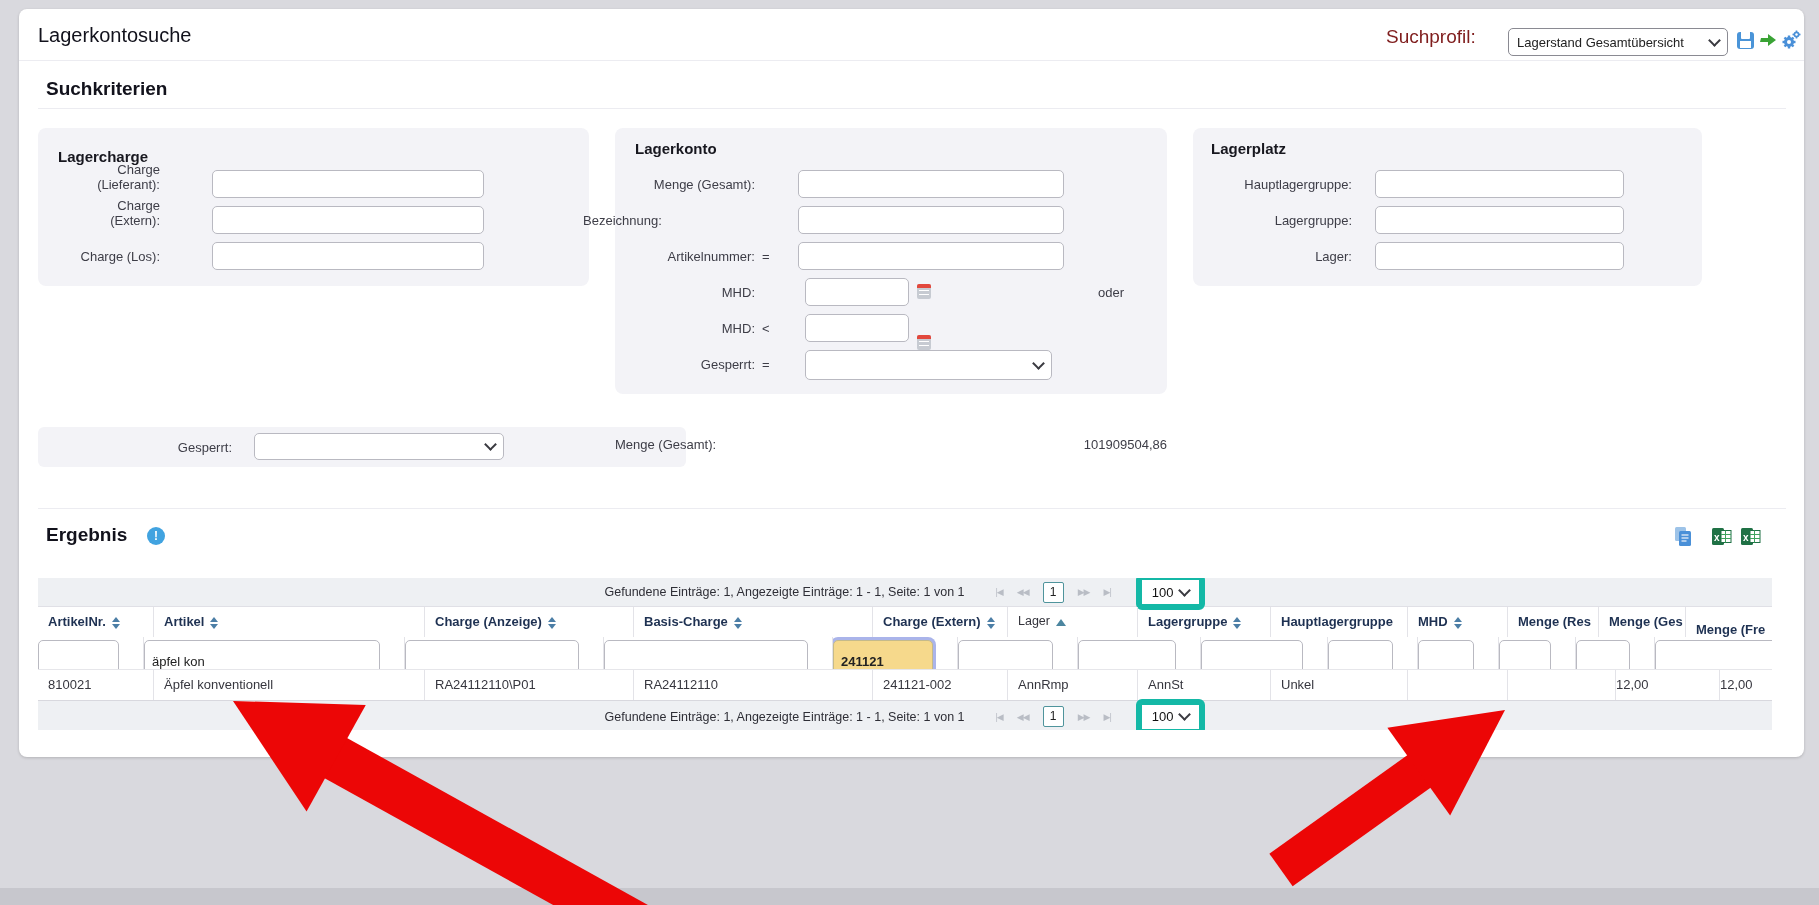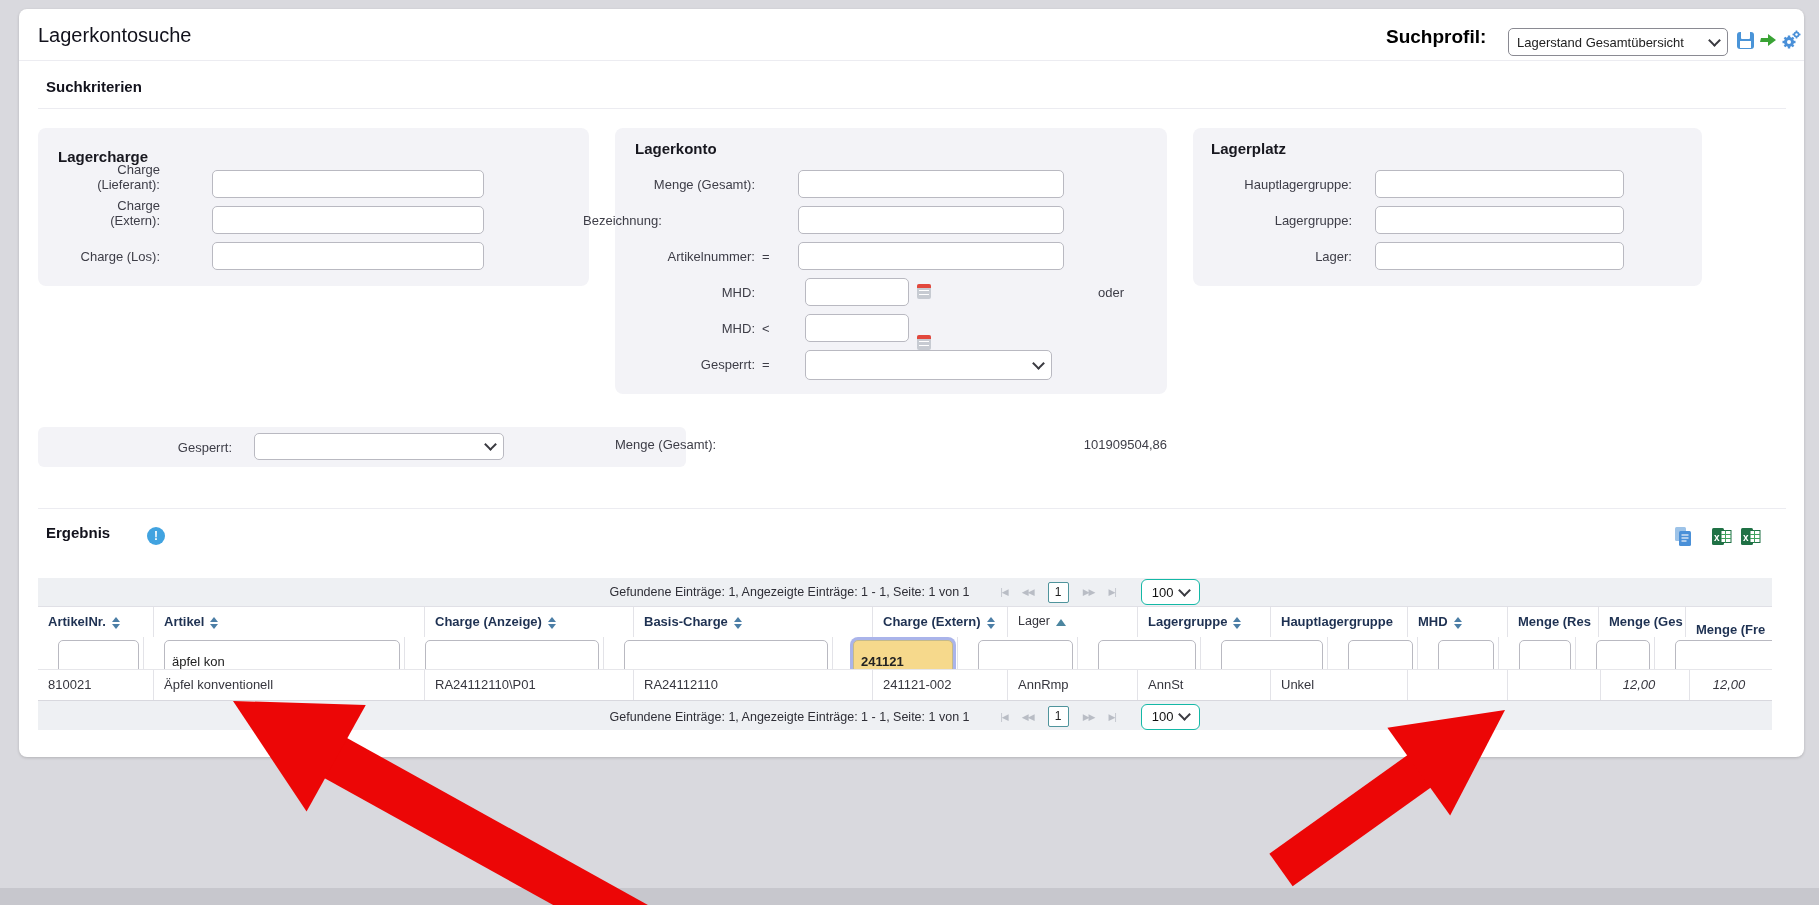--- a/index.html
+++ b/index.html
@@ -2,21 +2,21 @@
 <html><head>
 <meta charset="utf-8">
 <style>
   html,body{margin:0;padding:0;}
   body{font-family:"Liberation Sans",sans-serif;background:#d9d9de;}
   .page{position:relative;width:1819px;height:905px;overflow:hidden;background:#d9d9de;}
   .abs{position:absolute;box-sizing:border-box;}
   .card{background:#fff;border-radius:8px;box-shadow:0 1px 3px rgba(0,0,0,.18);}
   .sep{background:#ececf1;height:1px;}
   .title{font-size:20px;font-weight:normal;color:#12121c;}
-  .h2{font-size:15px;font-weight:bold;color:#12121c;}
+  .h2{font-size:19px;font-weight:bold;color:#12121c;}
   .panel{background:#f3f3f7;border-radius:8px;}
   .ptitle{font-size:15px;font-weight:bold;color:#17171f;}
   .lbl{font-size:13px;color:#3d3d47;line-height:15px;}
   .op{font-size:13px;color:#3d3d47;}
   .inp{background:#fff;border:1px solid #b9b9c1;border-radius:5px;height:28px;
        font:13px "Liberation Sans",sans-serif;padding:0 8px;color:#222;outline:none;}
   .sel{background:#fff;border:1px solid #b9b9c1;border-radius:5px;display:flex;align-items:center;
        font-size:13px;color:#222;padding:0 8px;cursor:pointer;}
   .chev{width:7px;height:7px;border-right:2px solid #3a3a40;border-bottom:2px solid #3a3a40;
         transform:rotate(45deg);margin-left:auto;margin-top:-4px;}
@@ -27,52 +27,52 @@
   .info{width:18px;height:18px;border-radius:50%;background:#41a3e0;color:#fff;font-size:12px;
         font-weight:bold;text-align:center;line-height:18px;cursor:pointer;}
   
   .tbl{background:#fff;overflow:hidden;}
   .pagband{background:#eef0f3;display:flex;align-items:center;justify-content:center;}
   .pag-text{font-size:12.5px;color:#2e2e36;}
   .pgbtn{font-size:9px;color:#b9bdc5;margin:0 7px;letter-spacing:-1px;cursor:pointer;}
   .pgcur{width:19px;height:19px;border:1px solid #4f949c;background:#fff;border-radius:2px;
          font-size:12px;color:#222;text-align:center;line-height:19px;margin:0 7px;cursor:pointer;}
   .pgsize{background:#fff;border-radius:6px;height:24px;display:flex;align-items:center;
-          padding:0 10px;font-size:13px;color:#111;margin-left:18px;cursor:pointer;border:1px solid #14b8a6;}
+          padding:0 10px;font-size:13px;color:#111;margin-left:18px;cursor:pointer;border:6px solid #14b8a6;}
   .pgsize .chev{margin-left:7px;}
   .hcell{display:flex;align-items:flex-start;padding:7px 0 0 10px;border-right:1px solid #e3e3e8;
          overflow:hidden;white-space:nowrap;cursor:pointer;}
   .hlbl{font-size:13px;font-weight:bold;color:#1e3152;}
   .hlbl.plain{font-weight:normal;font-size:12.5px;color:#34343c;}
   .sortw{display:flex;flex-direction:column;align-items:center;margin:3px 0 0 6px;}
   .tri-up{width:0;height:0;border-left:4px solid transparent;border-right:4px solid transparent;
           border-bottom:5px solid #4c7ea6;}
   .tri-down{width:0;height:0;border-left:4px solid transparent;border-right:4px solid transparent;
           border-top:5px solid #4c7ea6;margin-top:2px;}
   .tri-asc{width:0;height:0;border-left:5px solid transparent;border-right:5px solid transparent;
           border-bottom:7px solid #4c86a0;margin:5px 0 0 6px;}
   .fcell{padding:3px 0 0 0;border-right:1px solid #e3e3e8;overflow:hidden;}
-  .flt{margin-left:20px;height:42px;border:1px solid #b9b9c1;border-radius:5px;
+  .flt{margin-left:0;height:42px;border:1px solid #b9b9c1;border-radius:5px;
        font:13px "Liberation Sans",sans-serif;padding:4px 7px;color:#222;outline:none;box-sizing:border-box;background:#fff;}
   .flt.hl{background:#f6d98c;border:1px solid #c5ba8a;box-shadow:0 0 0 3px #aab4ea;}
   .dcell{font-size:13px;color:#36363e;line-height:30px;padding-left:10px;border-right:1px solid #e3e3e8;
          overflow:hidden;white-space:nowrap;}
-  .dcell.right{text-align:center;padding-right:12px;padding-left:0;font-style:italic;}
+  .dcell.right{text-align:left;padding-right:27px;padding-left:0;}
   .iconbtn{cursor:pointer;}
   svg.overlay{position:absolute;left:0;top:0;pointer-events:none;}
 </style>
 </head>
 <body>
 
 <div class="page">
 
   <div class="abs card" style="left:19px;top:9px;width:1785px;height:748px;"></div>
 
   <div class="abs title" style="left:38px;top:24px;">Lagerkontosuche</div>
-  <div class="abs" style="left:1386px;top:26px;font-size:19px;font-weight:bold;color:#000000;">Suchprofil:</div>
+  <div class="abs" style="left:1386px;top:26px;font-size:19px;font-weight:normal;color:#7f1d1d;">Suchprofil:</div>
   <div class="abs sel" style="left:1508px;top:28px;width:220px;height:28px;border-color:#8a8a92;">
     <span>Lagerstand Gesamtübersicht</span>
     <span class="chev"></span>
   </div>
 
   <div class="abs iconbtn" style="left:1737px;top:32px;width:17px;height:17px;background:#4a94d8;border-radius:3px;">
     <div class="abs" style="left:4px;top:0;width:9px;height:7px;background:#fff;border-radius:0 0 1px 1px;"></div>
     <div class="abs" style="left:3px;top:9px;width:11px;height:7px;background:#fff;"></div>
   </div>
 

